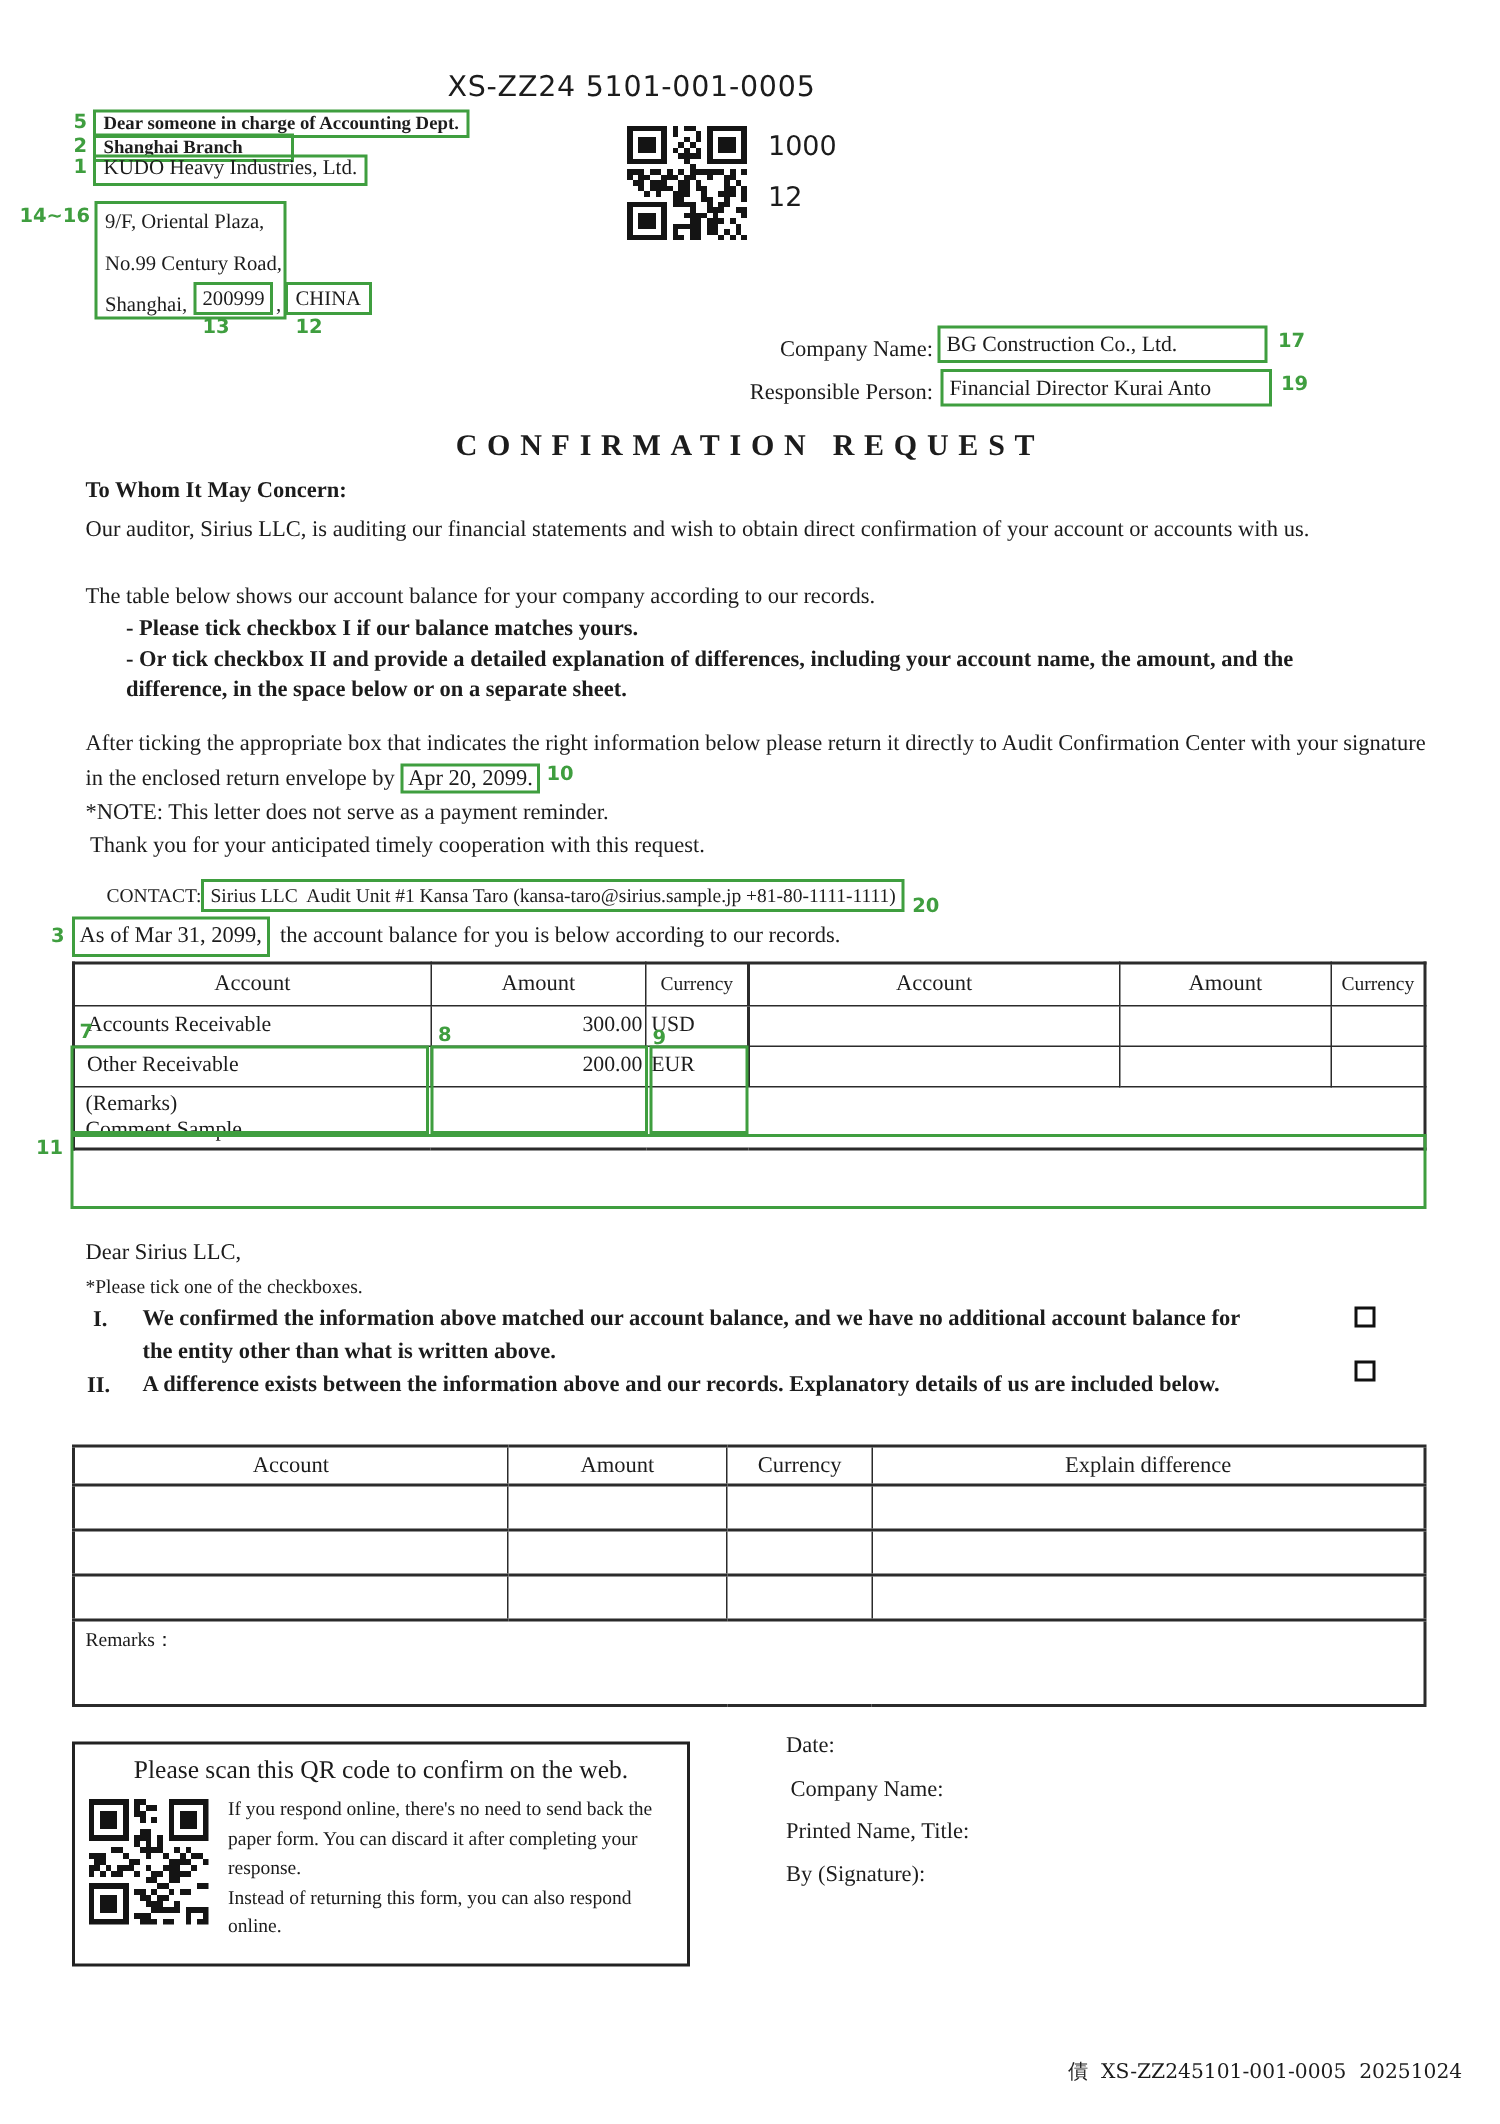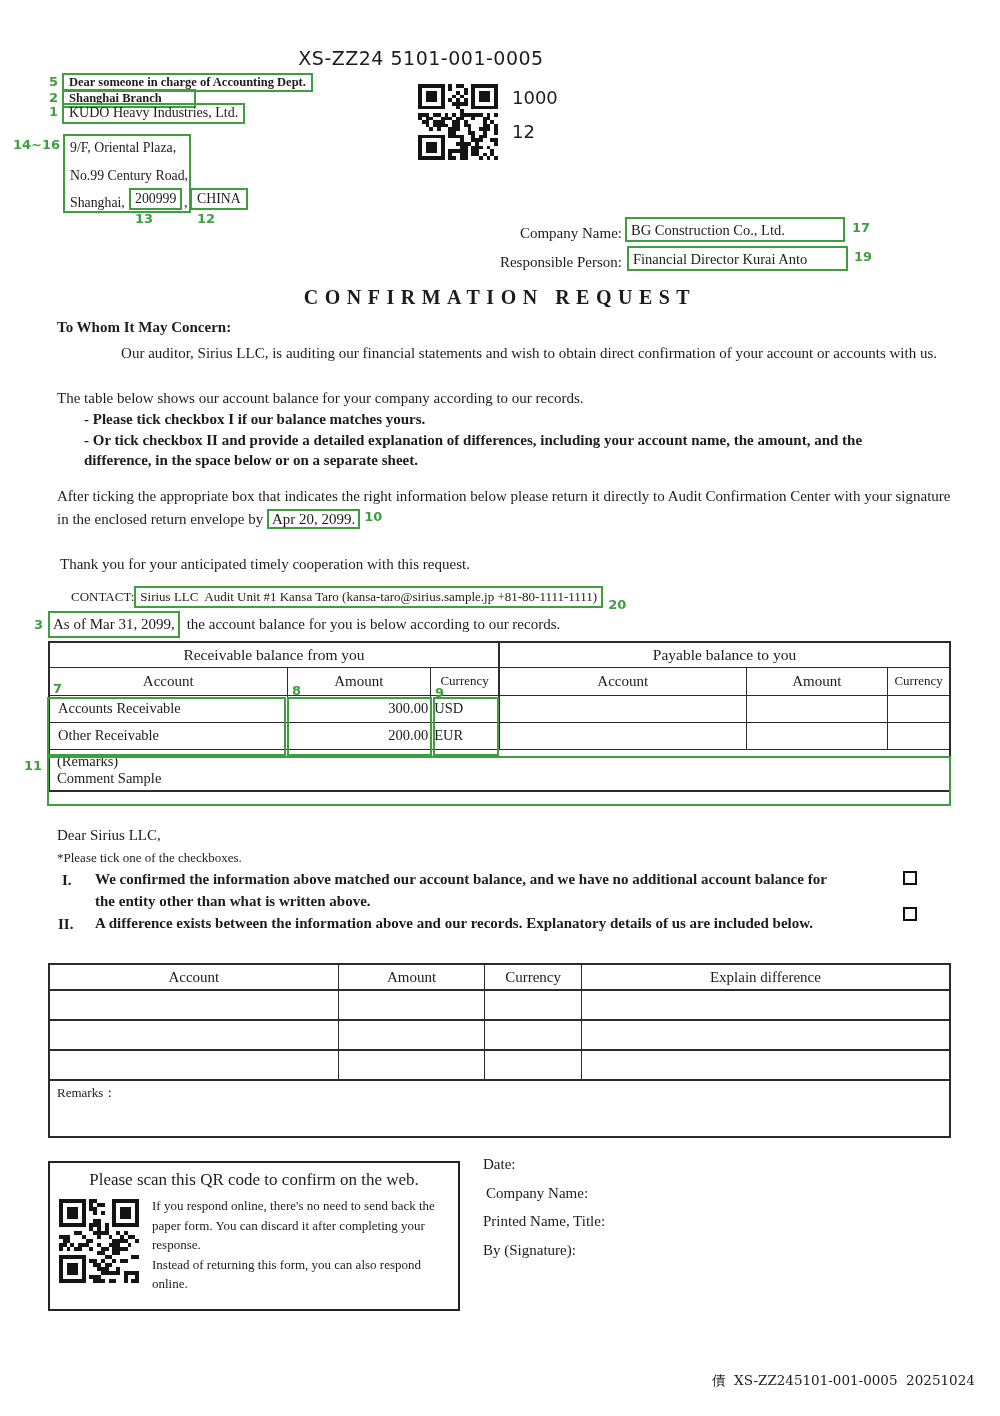--- a/index.html
+++ b/index.html
@@ -53,21 +53,21 @@
   table.t2 td{border:1px solid var(--line);border-top-width:2px;border-bottom-width:2px;}
   table.t2 tr.h td{height:26px;text-align:center;font-size:15px;}
   table.t2 tr.e td{height:30px;}
   table.t2 tr.rm td{height:57px;vertical-align:top;padding:3px 7px;font-size:13px;}
   .overlay{pointer-events:none;}
   .checkbox{width:14px;height:14px;border:2px solid #111;background:#fff;}
   
   .qr-panel{left:48px;top:1161px;width:412px;height:150px;border:2px solid #222;}
   .qr-panel-title{position:absolute;left:0;top:7px;width:100%;text-align:center;font-size:17px;}
   .qr-panel-text{position:absolute;left:102px;top:33px;width:296px;font-size:13px;line-height:19.5px;}
-  .sig-label{font-size:15px;}
+  .sig-label{font-size:15px;margin-left:41px;}
   .footer{left:712px;top:1372px;font-size:13.5px;white-space:pre;font-family:"DejaVu Serif",serif;}
 </style>
 </head>
 <body>
 
 <div class="page">
 
   <div class="abs doc-ref">XS-ZZ24 5101-001-0005</div>
 
   <div class="abs rcp-row" style="left:36px;top:73px;">
@@ -332,30 +332,31 @@
     <div>Responsible Person:</div>
   </div>
   <div class="abs gbox resp-box" style="left:625px;top:217px;width:220px;">BG Construction Co., Ltd.</div>
   <span class="abs anum" style="left:852px;top:221px;">17</span>
   <div class="abs gbox resp-box" style="left:627px;top:246px;width:221px;">Financial Director Kurai Anto</div>
   <span class="abs anum" style="left:854px;top:250px;">19</span>
 
   <div class="abs main-title">CONFIRMATION REQUEST</div>
 
   <div class="abs body-txt bold" style="left:57px;top:316px;">To Whom It May Concern:</div>
-  <div class="abs body-txt" style="left:57px;top:342px;width:880px;text-align:right;">Our auditor, Sirius LLC, is auditing our financial statements and wish to obtain direct confirmation of your account or accounts with us.</div>
+  <div class="abs body-txt" style="left:57px;top:342px;width:880px;">Our auditor, Sirius LLC, is auditing our financial statements and wish to obtain direct confirmation of your account or accounts with us.</div>
   <div class="abs body-txt bold" style="left:84px;top:409px;width:838px;line-height:20.5px;">
     <div>- Please tick checkbox I if our balance matches yours.</div>
     <div>- Or tick checkbox II and provide a detailed explanation of differences, including your account name, the amount, and the difference, in the space below or on a separate sheet.</div>
   </div>
   <div class="abs body-txt" style="left:57px;top:387px;width:900px;">The table below shows our account balance for your company according to our records.</div>
   <div class="abs body-txt" style="left:57px;top:485px;width:905px;line-height:23px;">
     <span>After ticking the appropriate box that indicates the right information below please return it directly to Audit Confirmation Center with your signature in the enclosed return envelope by</span>
     <span class="inline-gbox">Apr 20, 2099.</span><span class="inline-num">10</span>
   </div>
+  <div class="abs body-txt" style="left:57px;top:531px;">*NOTE: This letter does not serve as a payment reminder.</div>
   <div class="abs body-txt" style="left:60px;top:553px;">Thank you for your anticipated timely cooperation with this request.</div>
 
   <div class="abs" style="left:71px;top:578px;display:flex;align-items:center;">
     <span class="small-txt">CONTACT:</span>
     <span class="gbox small-txt" style="padding:1px 4px;white-space:pre;">Sirius LLC  Audit Unit #1 Kansa Taro (kansa-taro@sirius.sample.jp +81-80-1111-1111)</span>
     <span class="anum" style="margin-left:5px;position:relative;top:-4px;margin-top:24px;">20</span>
   </div>
 
   <div class="abs" style="left:34px;top:611px;display:flex;align-items:center;">
     <span class="anum" style="width:14px;">3</span>
@@ -366,24 +367,20 @@
   <table class="doc abs" style="left:48px;top:641px;">
     <colgroup>
         <col style="width:237px">
         <col style="width:143px">
         <col style="width:68px">
         <col style="width:246px">
         <col style="width:141px">
         <col style="width:62px">
       </colgroup>
     <tbody>
-        <tr class="h1">
-      <td colspan="3">Receivable balance from you</td>
-      <td colspan="3" class="bl2">Payable balance to you</td>
-    </tr>
     <tr class="h2">
       <td>Account</td>
       <td>Amount</td>
       <td class="cur-h">Currency</td>
       <td class="bl2">Account</td>
       <td>Amount</td>
       <td class="cur-h">Currency</td>
     </tr>
     <tr class="dr">
       <td class="acc">Accounts Receivable</td>

